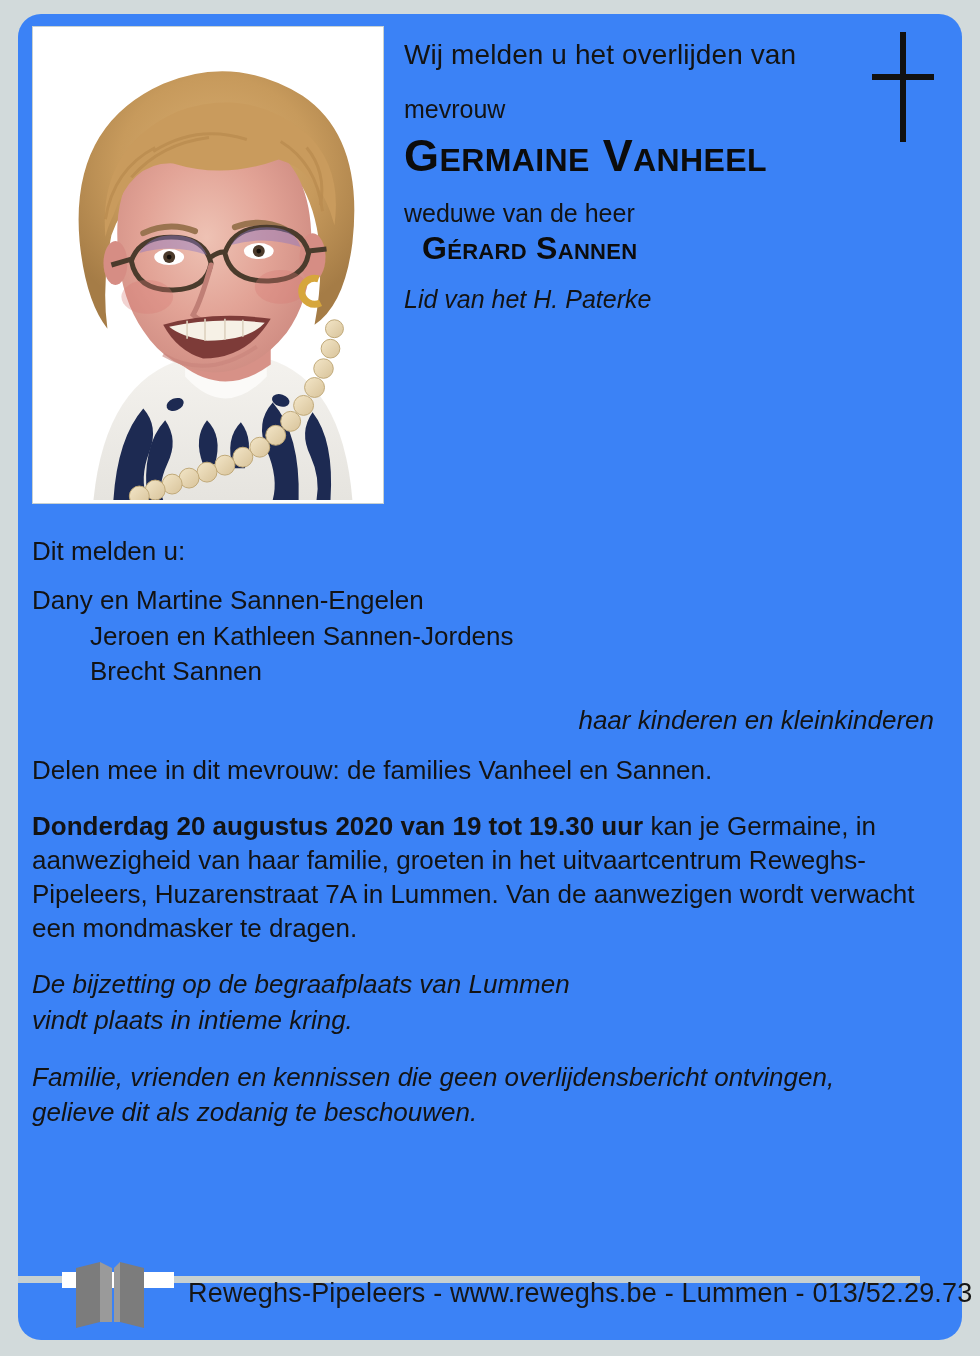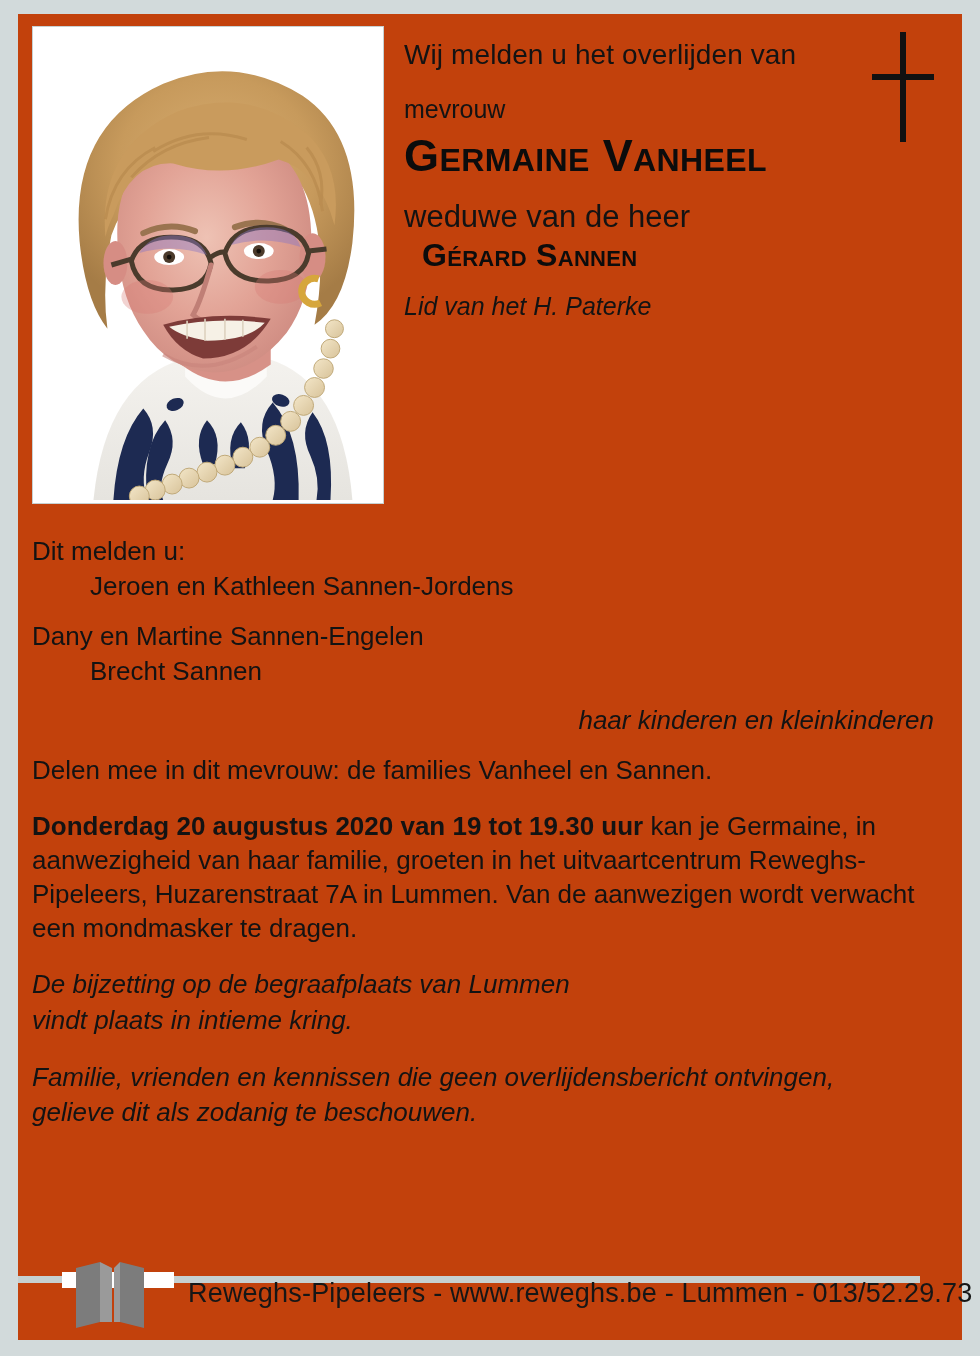--- a/index.html
+++ b/index.html
@@ -20,22 +20,23 @@
     height: 1356px;
     box-sizing: border-box;
     background: #d2dadb;           
     padding: 14px 18px 16px 18px;
     overflow: hidden;
   }
   .card-inner {
     position: relative;
     width: 100%;
     height: 100%;
-    background: #c2410c;
+    background: #3b82f6;
     box-sizing: border-box;
+    border-radius: 23px;
   }
 
   
   .top-block {
     position: relative;
     display: flex;
     align-items: flex-start;
     padding: 6px 0 0 0;
   }
 
@@ -104,21 +105,21 @@
   .name-main {
     font-size: 45px;
     color: #0c0c0c;
     line-height: 1.06;
     margin: 0 0 18px 0;
     font-variant: small-caps;
     letter-spacing: .4px;
     white-space: nowrap;
   }
   .line-weduwe {
-    font-size: 31px;
+    font-size: 25px;
     color: #131313;
     line-height: 1.2;
     margin: 0 4px 2px 0;
   }
   .name-spouse {
     font-size: 32px;
     color: #0c0c0c;
     line-height: 1.18;
     margin: 0 0 16px 18px;
     font-variant: small-caps;
@@ -349,22 +350,22 @@
         <p class="line-weduwe">weduwe van de heer</p>
         <h2 class="name-spouse">Gérard Sannen</h2>
         <p class="line-lid">Lid van het H. Paterke</p>
       </div>
     </div>
 
     <div class="body-block">
 
       <p class="para gap-s">Dit melden u:</p>
 
+      <p class="para gap-s">Dany en Martine Sannen-Engelen</p>
       <p class="para indent">Jeroen en Kathleen Sannen-Jordens</p>
-      <p class="para gap-s">Dany en Martine Sannen-Engelen</p>
       <p class="para indent">Brecht Sannen</p>
 
       <p class="para right gap-s">haar kinderen en kleinkinderen</p>
 
       <p class="para gap-s">Delen mee in dit mevrouw: de families Vanheel en Sannen.</p>
 
       <p class="para gap-l para-tight">
         <span class="bold">Donderdag 20 augustus 2020 van 19 tot 19.30 uur</span><span> kan je Germaine, in aanwezigheid van haar familie, groeten in het uitvaartcentrum Reweghs-Pipeleers, Huzarenstraat 7A in Lummen. Van de aanwezigen wordt verwacht een mondmasker te dragen.</span>
       </p>
 

